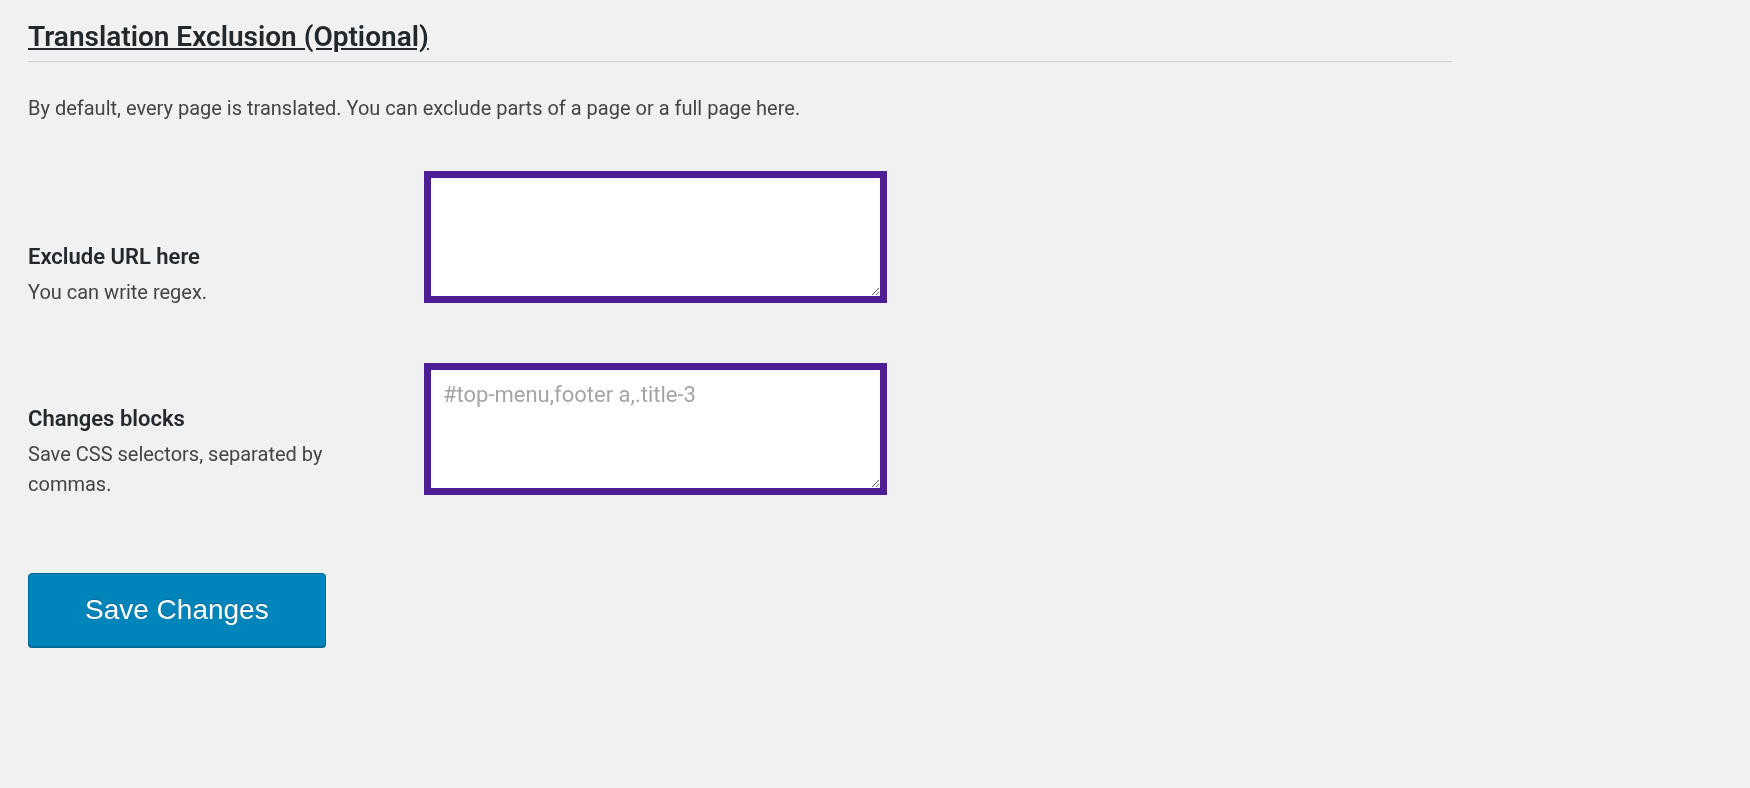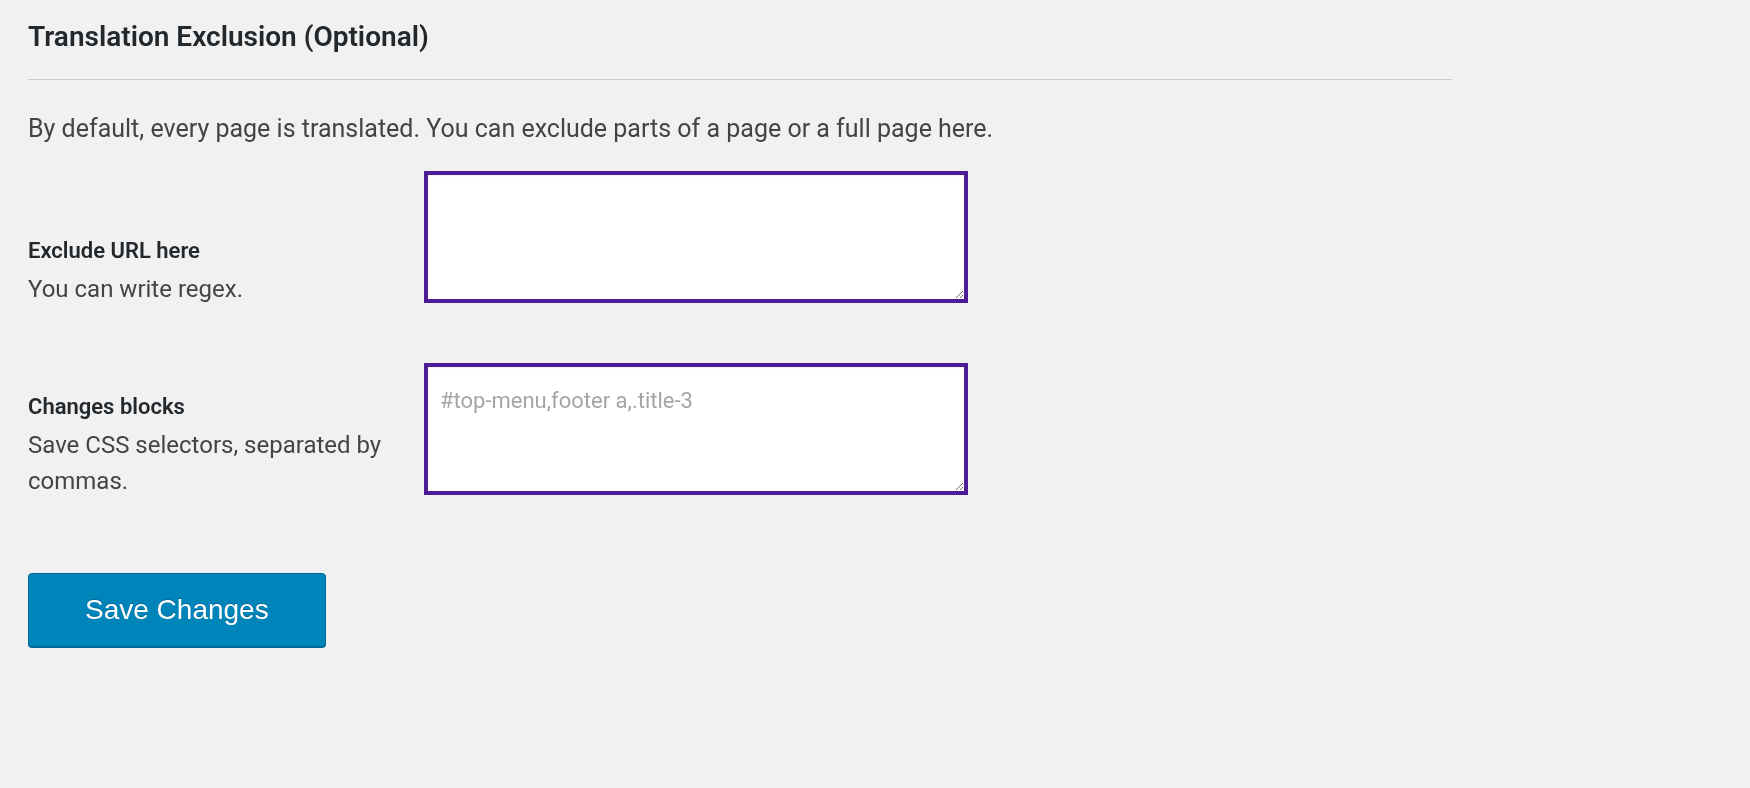--- a/index.html
+++ b/index.html
@@ -14,67 +14,68 @@
       padding: 20px 0;
       width: 1750px;
     }
     .container {
       padding: 0 28px;
     }
     h2.section-title {
       font-size: 28px;
       font-weight: 600;
       color: #23282d;
-      margin-bottom: 26px;
+      margin-bottom: 8px;
+      text-decoration: underline;
     }
     hr.section-divider {
       border: none;
       border-top: 1px solid #cccccc;
       margin-bottom: 34px;
       width: 1424px;
     }
     p.section-description {
-      font-size: 25px;
+      font-size: 20px;
       color: #444444;
-      margin-bottom: 28px;
+      margin-bottom: 51px;
     }
     .form-row {
       display: flex;
       align-items: flex-end;
       margin-bottom: 56px;
     }
     .form-label-col {
       width: 396px;
       padding-right: 20px;
     }
     .form-label-title {
       font-size: 22px;
       font-weight: 600;
       color: #23282d;
       line-height: 1.4;
       margin-bottom: 4px;
     }
     .form-label-desc {
-      font-size: 24px;
+      font-size: 20px;
       font-weight: 400;
       color: #444444;
       line-height: 1.5;
     }
     .form-input-col {
       flex: 0 0 auto;
     }
     textarea.form-textarea {
-      width: 544px;
+      width: 463px;
       height: 132px;
-      border: 4px solid #4c1d95;
+      border: 7px solid #4c1d95;
       background: #ffffff;
       font-size: 22px;
       font-family: inherit;
       color: #32373c;
-      padding: 19px 12px;
+      padding: 10px 12px;
       resize: both;
       box-shadow: inset 0 1px 2px rgba(0,0,0,0.05);
       line-height: 1.4;
     }
     textarea.form-textarea::placeholder {
       color: #a5a5a5;
     }
     button.primary-button {
       background: #0085ba;
       border: 1px solid #006799;

